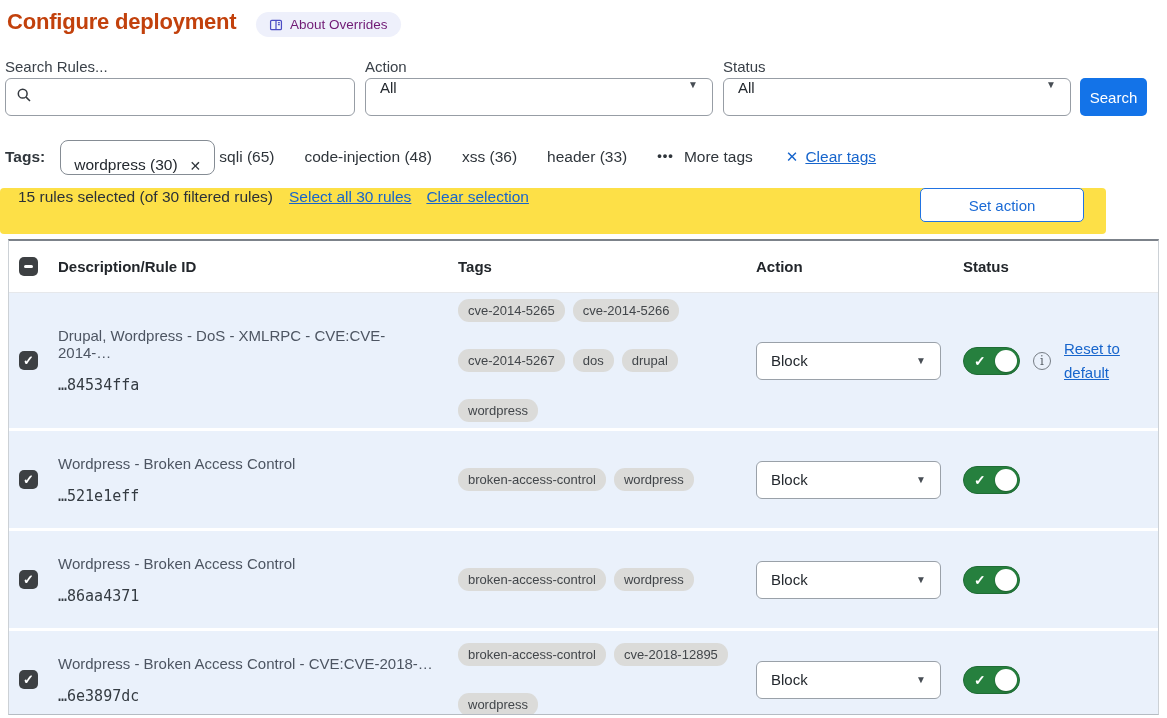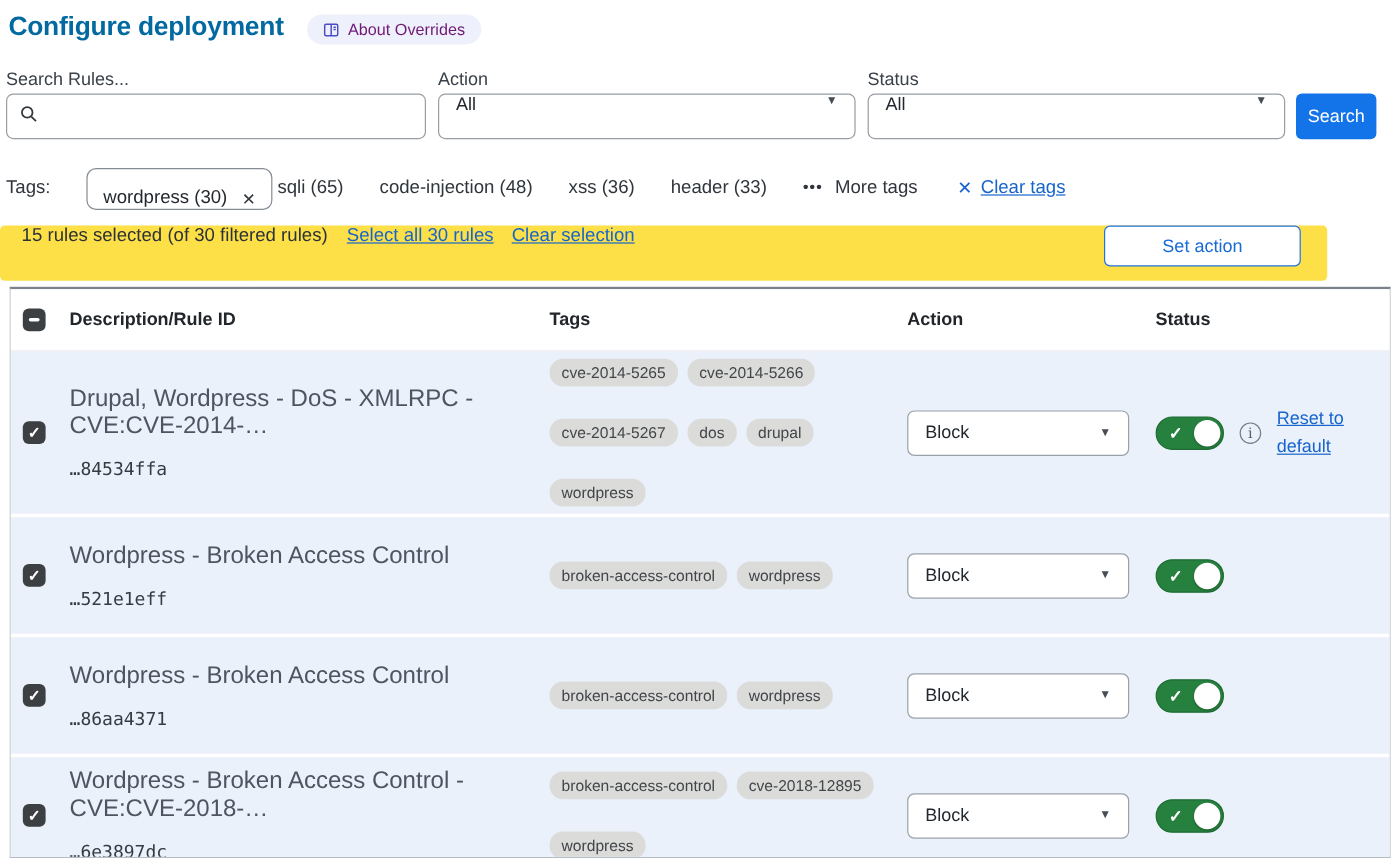--- a/index.html
+++ b/index.html
@@ -1,40 +1,40 @@
 <!DOCTYPE html>
 <html><head>
 <meta charset="utf-8">
 <style>
   * { margin:0; padding:0; box-sizing:border-box; }
   html,body { width:1167px; height:718px; background:#fff; overflow:hidden;
     font-family:"Liberation Sans", sans-serif; color:#2d333a; }
 
   
-  .page-title { position:absolute; left:7px; top:9px; font-size:22px; font-weight:700; color:#0369a1; letter-spacing:-0.2px; }
+  .page-title { position:absolute; left:7px; top:9px; font-size:22px; font-weight:700; color:#c2410c; letter-spacing:-0.2px; }
   .badge { position:absolute; left:256px; top:12px; height:25px; display:inline-flex; align-items:center; gap:7px;
     background:#eef0fb; color:#701a75; border-radius:13px; padding:0 13px; font-size:13.5px; cursor:pointer; }
   .badge svg { display:block; }
 
   
   .filter-label { position:absolute; top:58px; font-size:15px; color:#3a4149; }
   .lbl-search { left:5px; } .lbl-action { left:365px; } .lbl-status { left:723px; }
   .search-box { position:absolute; left:5px; top:78px; width:350px; height:38px; border:1px solid #979da5; border-radius:6px; background:#fff;
     display:flex; align-items:center; padding:0 10px; gap:8px; }
   .search-box input { border:none; outline:none; flex:1; font-size:15px; font-family:"Liberation Sans",sans-serif; background:transparent; }
   .select { position:absolute; top:78px; width:348px; height:38px; border:1px solid #979da5; border-radius:6px; background:#fff;
     display:flex; align-items:flex-start; padding:0 14px; font-size:15px; color:#23282e; cursor:pointer; }
   .sel-action { left:365px; } .sel-status { left:723px; }
   .caret { margin-left:auto; font-size:10px; color:#474d54; }
   .btn-search { position:absolute; left:1080px; top:78px; width:67px; height:38px; background:#1373e8; color:#fff; border:none;
     border-radius:5px; font-size:15px; font-family:"Liberation Sans",sans-serif; cursor:pointer; }
 
   
   .tags-bar { position:absolute; left:5px; top:139px; height:36px; display:flex; align-items:center; font-size:15.5px; }
-  .tags-label { color:#30363c; margin-right:30px; }
+  .tags-label { color:#30363c; margin-right:15px;font-weight:bold; }
   .tag-chip-selected { display:inline-flex; align-items:flex-end; gap:12px; border:1px solid #858c94; border-radius:8px;
     height:35px; padding:0 13px; color:#23282e; cursor:pointer; margin-right:4px; }
   .tag-chip-selected .x { font-size:14px; color:#30363c; }
   .tag-link { color:#2f353b; margin-right:30px; cursor:pointer; }
   .more-tags { display:inline-flex; align-items:center; gap:10px; color:#2f353b; cursor:pointer; margin-right:33px; }
   .more-tags .dots { font-size:13px; letter-spacing:1px; font-weight:700; position:relative; top:-2px; }
   .clear-tags { display:inline-flex; align-items:center; gap:7px; color:#1765cc; cursor:pointer; }
   .clear-tags .x { font-size:15px; }
   .clear-tags span.txt { text-decoration:underline; }
 
@@ -52,21 +52,21 @@
   .rules-table { position:absolute; left:8px; top:239px; width:1151px; height:476px;
     border-top:2px solid #7c828a; border-left:1px solid #ccd1d6; border-right:1px solid #ccd1d6; border-bottom:1px solid #b6bcc3;
     background:#fff; overflow:hidden; }
   .t-row { display:grid; grid-template-columns:49px 400px 298px 207px 1fr; align-items:center; }
   .t-head { height:52px; background:#fff; border-bottom:1px solid #e6e8eb; font-weight:700; color:#22262b; font-size:15px; }
   .rule-row { background:#eaf1fb; min-height:97px; margin-bottom:3px; padding:6px 0; }
   .cb-cell { padding-left:10px; align-self:center; }
   .checkbox { width:19px; height:19px; background:#3d4043; border-radius:5px; display:flex; align-items:center; justify-content:center; cursor:pointer; }
   .checkbox .mark { color:#fff; font-size:13px; font-weight:700; line-height:1; }
   .checkbox .indet { width:9px; height:3px; background:#fff; border-radius:2px; }
-  .desc-title { font-size:20px; color:#4d5562; padding-right:24px; }
+  .desc-title { font-size:15px; color:#4d5562; padding-right:24px; }
   .rule-id { font-size:15px; color:#343b42; font-family:"DejaVu Sans Mono", monospace; margin-top:15px; }
   .tags-cell { width:270px; display:flex; flex-wrap:wrap; gap:27px 8px; }
   .chip { background:#dbdbd9; color:#42464a; font-size:13px; padding:4px 10px; border-radius:11px; white-space:nowrap; }
   .action-select { width:185px; height:38px; border:1px solid #9aa1a9; border-radius:6px; background:#fff; display:flex;
     align-items:center; padding:0 14px; font-size:15px; color:#23282e; cursor:pointer; }
   .status-cell { display:flex; align-items:center; gap:13px; }
   .toggle { position:relative; width:57px; height:28px; border-radius:14px; background:#26803e; border:1px solid #1f6c34; cursor:pointer; flex:0 0 auto; }
   .toggle .tick { position:absolute; left:10px; top:50%; transform:translateY(-52%); color:#fff; font-size:14px; font-weight:700; }
   .toggle .knob { position:absolute; right:2px; top:2px; width:22px; height:22px; border-radius:50%; background:#fff; box-shadow:0 1px 2px rgba(0,0,0,.25); }
   .info-icon { width:18px; height:18px; border-radius:50%; border:1px solid #767d85; color:#5a6169; display:flex; align-items:center;

